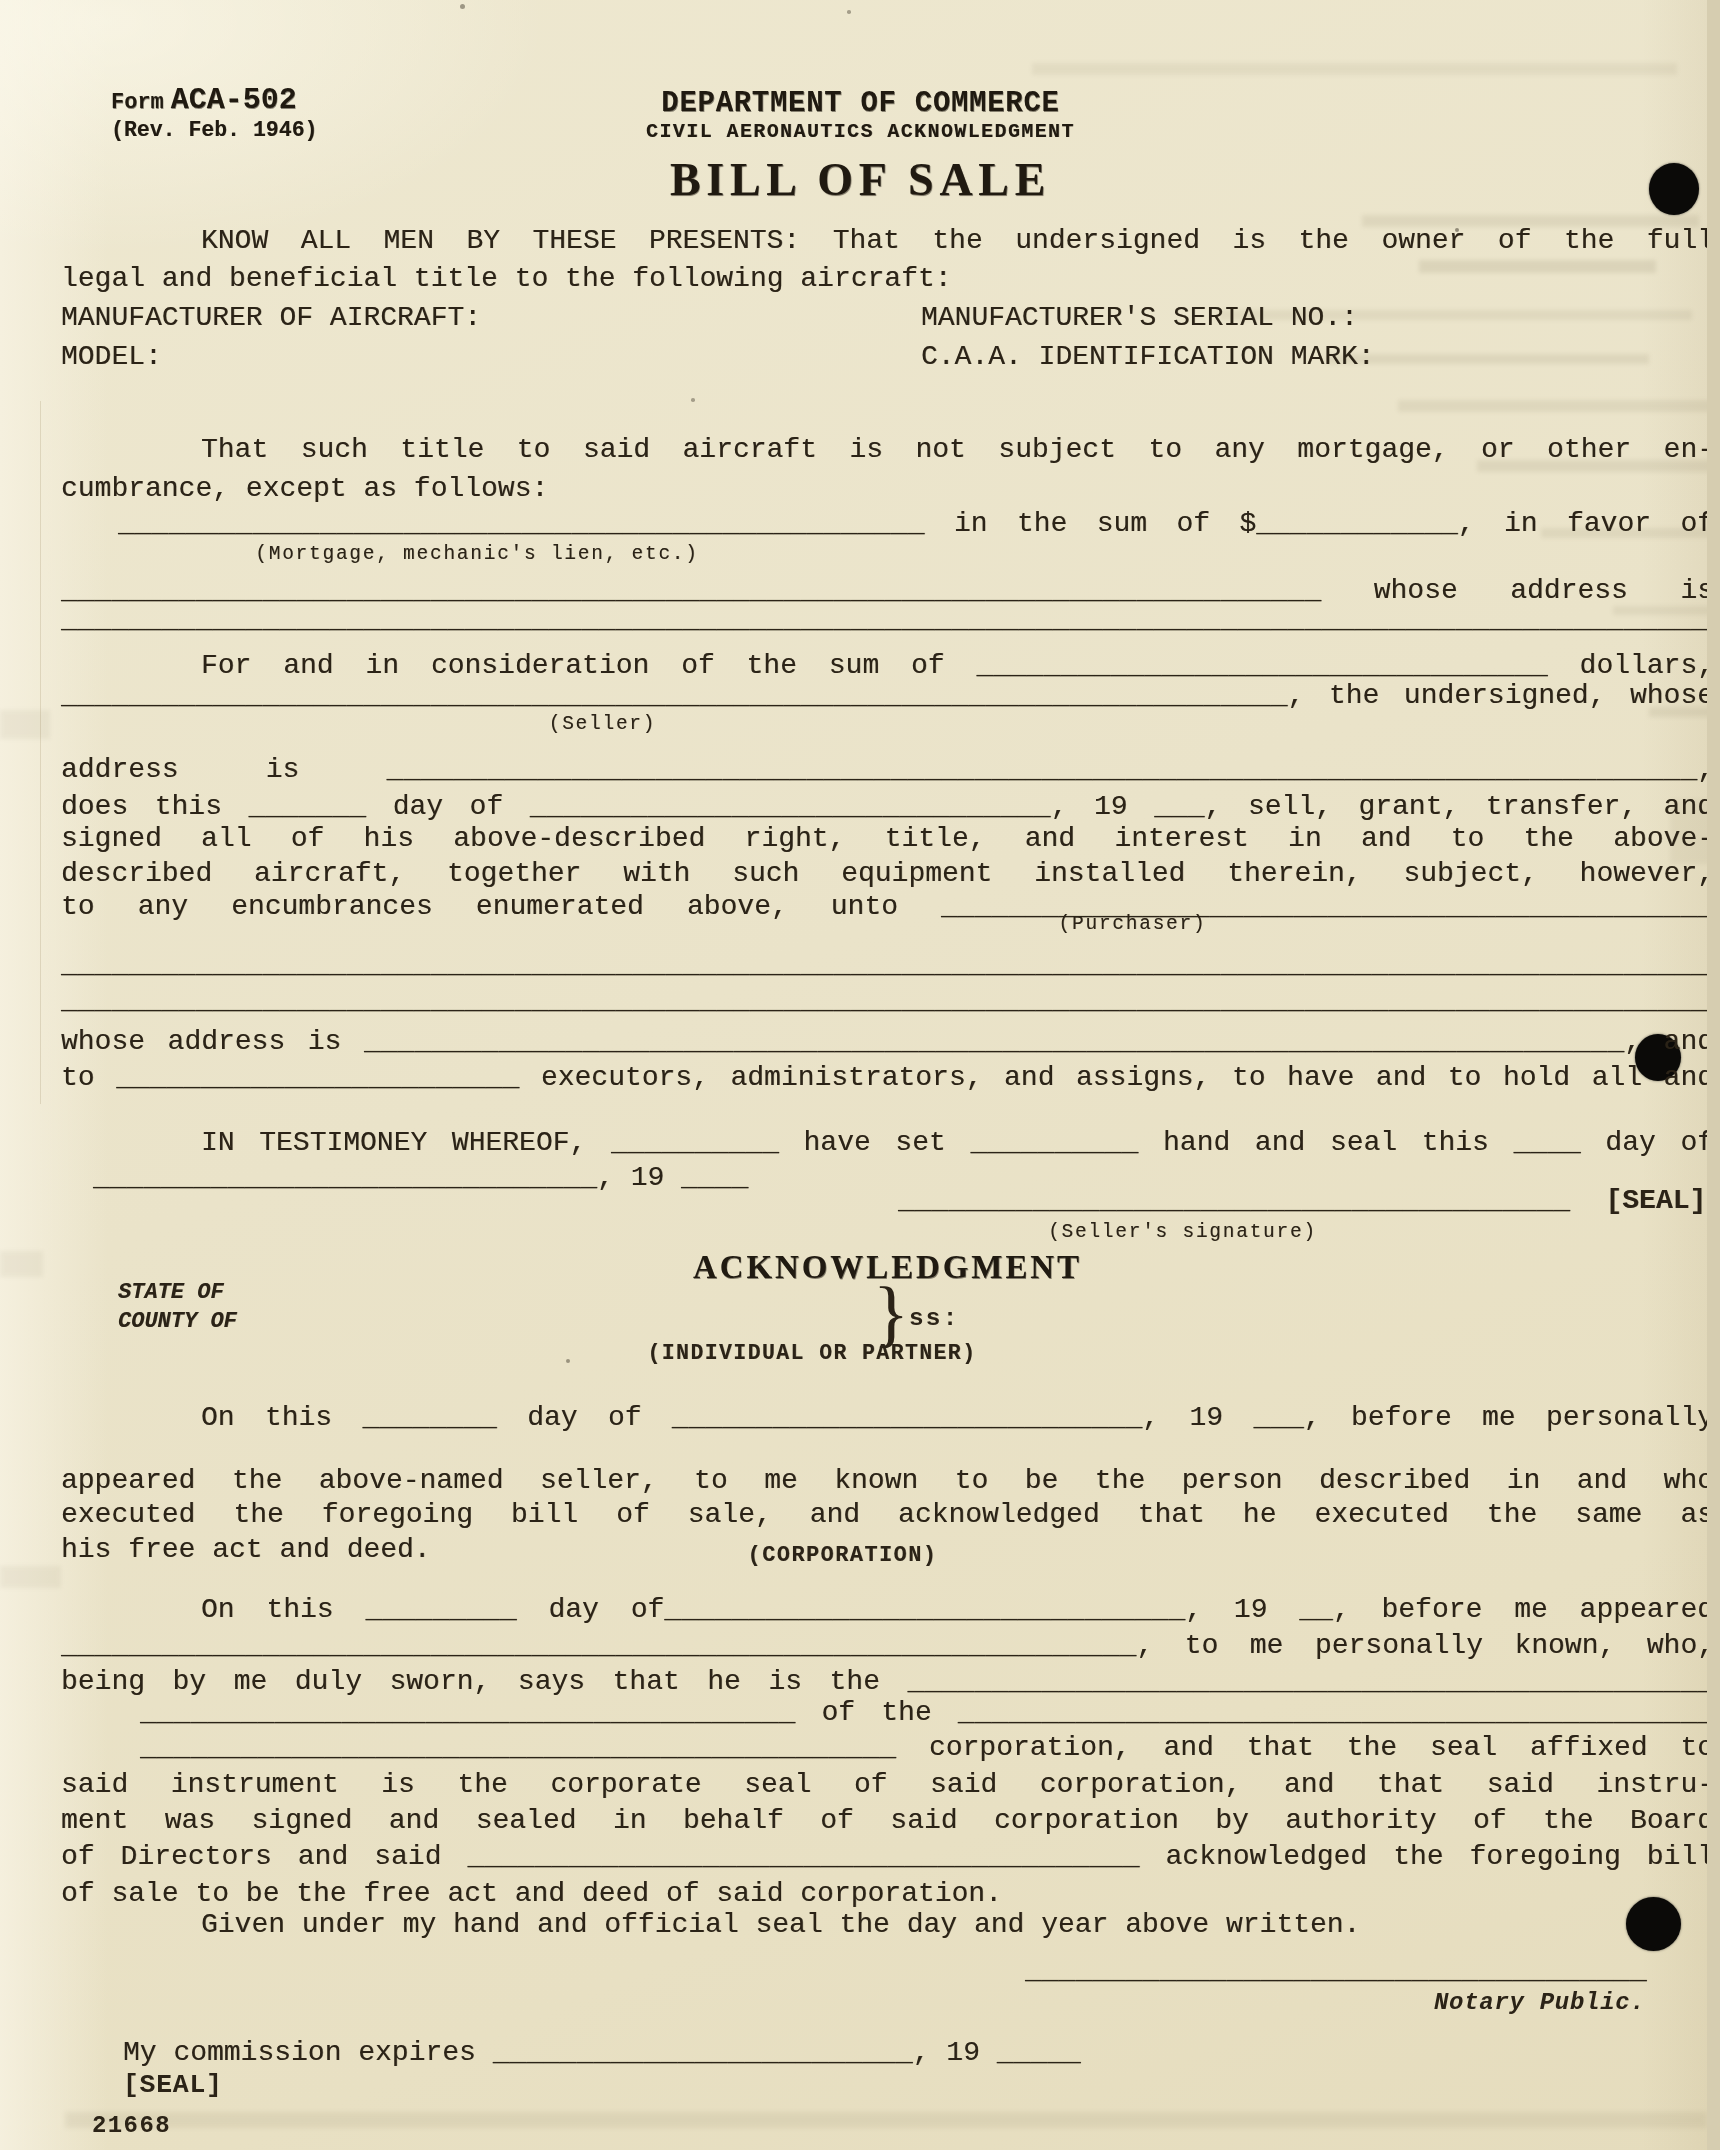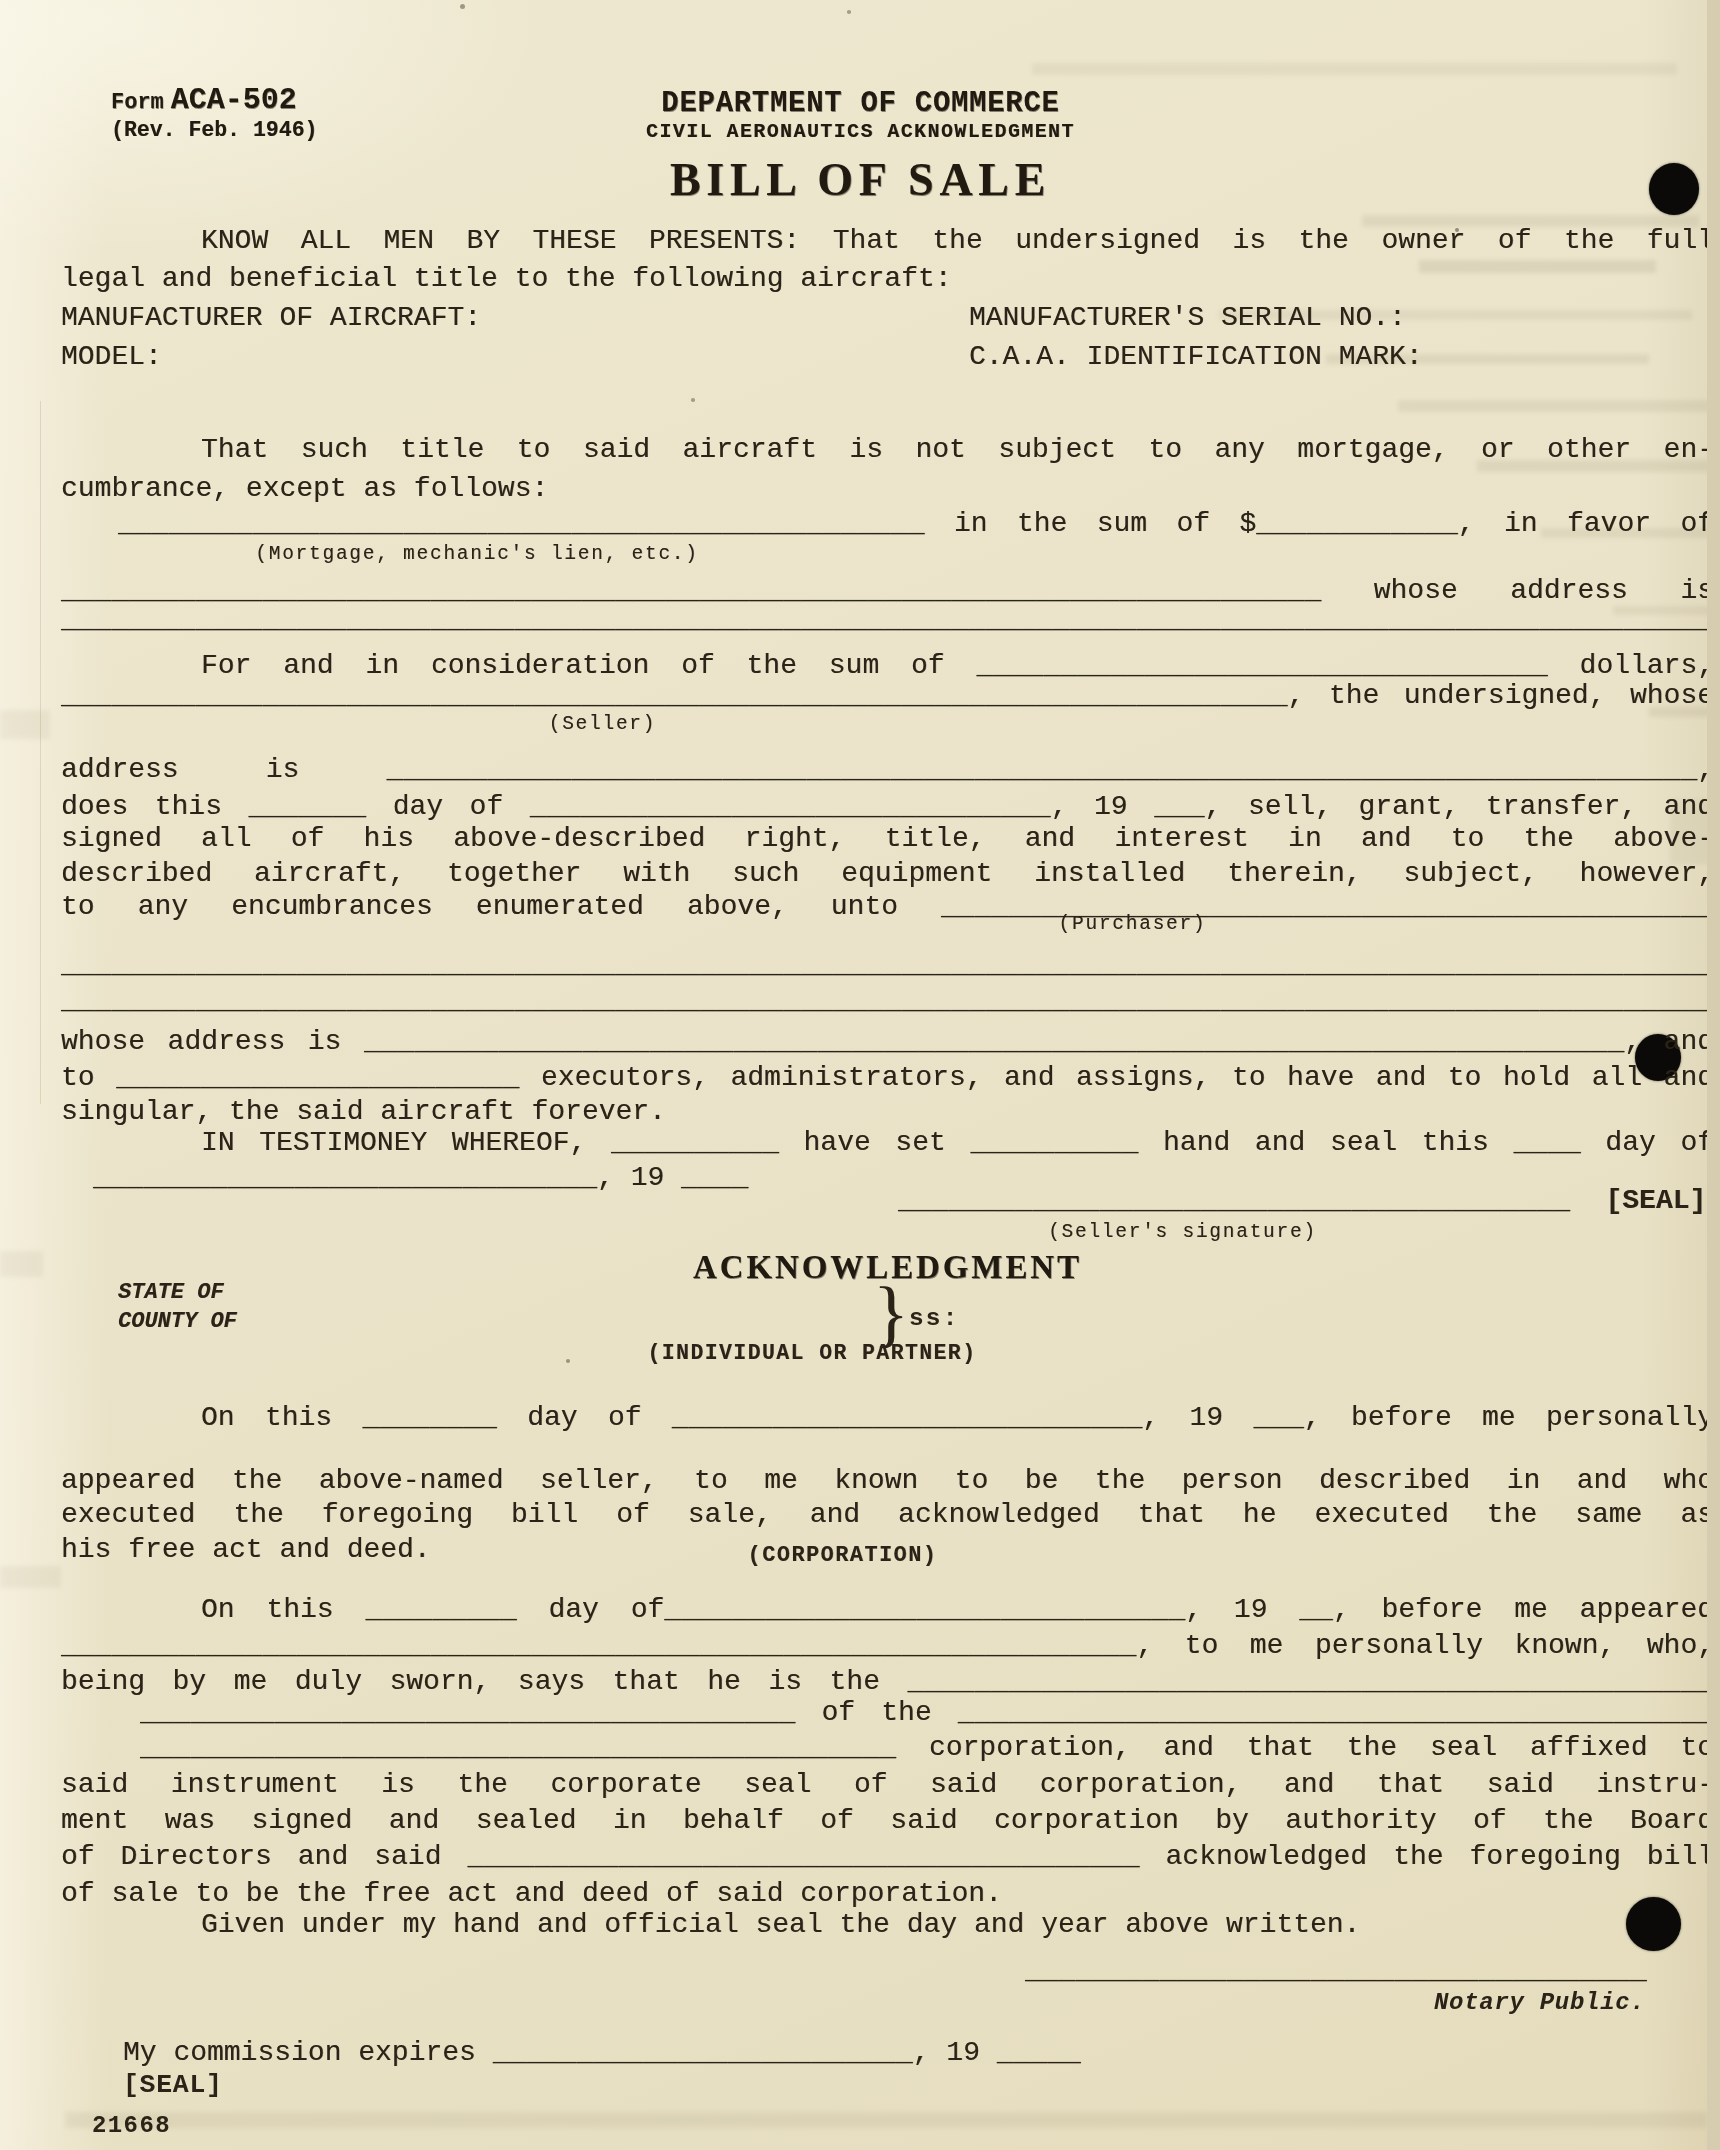--- a/index.html
+++ b/index.html
@@ -42,21 +42,21 @@
   .ackhead{
     position:absolute;left:61px;width:1653px;top:1249px;text-align:center;
     font-family:"Liberation Serif","DejaVu Serif",serif;
     font-size:33px;font-weight:bold;letter-spacing:2.9px;color:#201a11;
     text-shadow:0.6px 0.6px 0.6px rgba(32,26,17,.5);
   }
   .formno{position:absolute;left:111px;top:83px;font-weight:bold;color:#201a11;white-space:nowrap;text-shadow:0.5px 0.5px 0.5px rgba(32,26,17,.5);}
   .formno .fsm{font-size:22px;}
   .formno .fbg{font-size:30px;}
   .rev{position:absolute;left:111px;top:118px;font-size:21.5px;font-weight:bold;color:#201a11;text-shadow:0.4px 0.4px 0.4px rgba(32,26,17,.5);}
-  .col2{position:absolute;left:860px;margin-left:48px;}
+  .col2{position:absolute;left:860px;}
   .sealtxt{font-weight:bold;margin-left:18.6px;}
   .statecounty{position:absolute;left:118px;font-size:22px;font-weight:bold;text-shadow:0.4px 0.4px 0.5px rgba(43,35,23,.5);font-style:italic;}
   .brace{position:absolute;left:873px;top:1270px;font-family:"Liberation Serif",serif;font-size:75px;font-weight:400;color:#2b2317;}
   .ss{position:absolute;left:909px;top:1305px;font-size:24.4px;font-weight:bold;letter-spacing:2.2px;}
   .capbold{font-weight:bold;letter-spacing:1.4px;}
   .notarylbl{position:absolute;left:1434px;top:1989px;font-size:24px;font-weight:bold;font-style:italic;letter-spacing:0.7px;}
   .bigseal{position:absolute;left:123px;top:2070px;font-size:26.5px;font-weight:bold;letter-spacing:0.7px;}
   .printcode{position:absolute;left:92px;top:2112px;font-size:24px;font-weight:bold;letter-spacing:1.4px;}
   .dot{position:absolute;background:#0b0a08;border-radius:50%;box-shadow:0 0 2.2px rgba(10,9,8,.65);}
   .ghost{position:absolute;background:#7d7355;filter:blur(2.2px);}
@@ -127,21 +127,20 @@
   <div class="line" style="top:753px">address is ______________________________________________________________________________,</div>
   <div class="line" style="top:790px">does this _______ day of _______________________________, 19 ___, sell, grant, transfer, and</div>
   <div class="line" style="top:822px">signed all of his above-described right, title, and interest in and to the above-</div>
   <div class="line" style="top:857px">described aircraft, together with such equipment installed therein, subject, however,</div>
   <div class="line" style="top:890px">to any encumbrances enumerated above, unto ______________________________________________</div>
   <div class="cap" style="left:989px;top:913px;width:287px;">(Purchaser)</div>
   <div class="line nj" style="top:948px">__________________________________________________________________________________________________</div>
   <div class="line nj" style="top:984px">__________________________________________________________________________________________________</div>
   <div class="line" style="top:1025px">whose address is ___________________________________________________________________________, and</div>
   <div class="line" style="top:1061px">to ________________________ executors, administrators, and assigns, to have and to hold all and</div>
-  <div class="line nj" style="top:1095px">singular, the said aircraft forever.</div>
 
   <div class="line ind8" style="top:1126px">IN TESTIMONEY WHEREOF, __________ have set __________ hand and seal this ____ day of</div>
   <div class="line nj ind2" style="top:1161px">______________________________, 19 ____</div>
   <div class="line nj" style="top:1184px;left:898px;width:817px;">
     <span>________________________________________</span>
     <span class="sealtxt">[SEAL]</span>
   </div>
   <div class="cap" style="left:989px;top:1221px;width:387px;">(Seller's signature)</div>
 
   <div class="ackhead">ACKNOWLEDGMENT</div>

